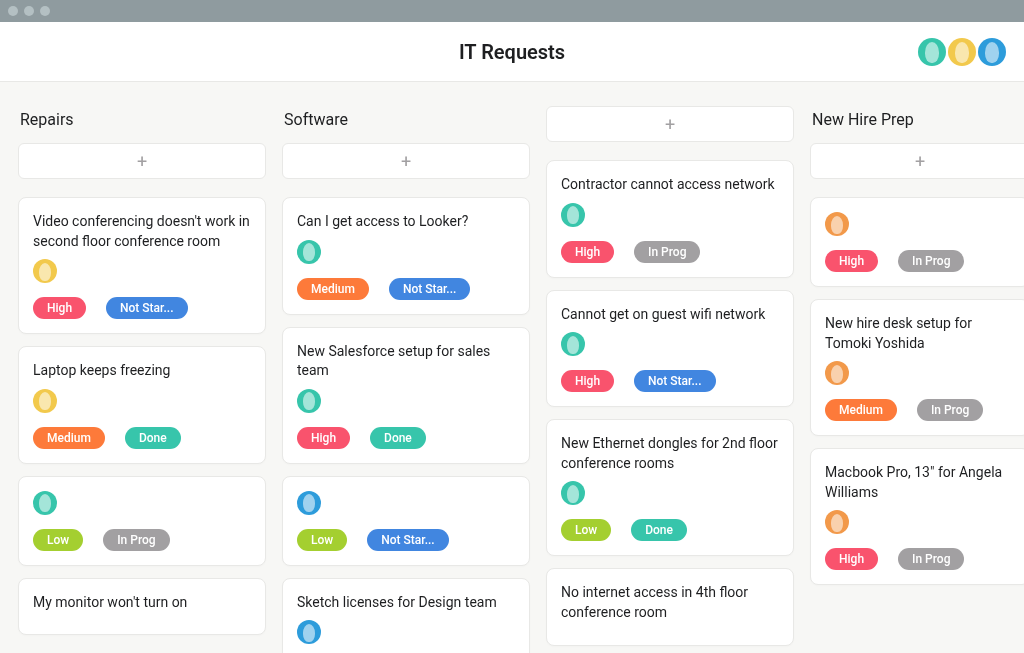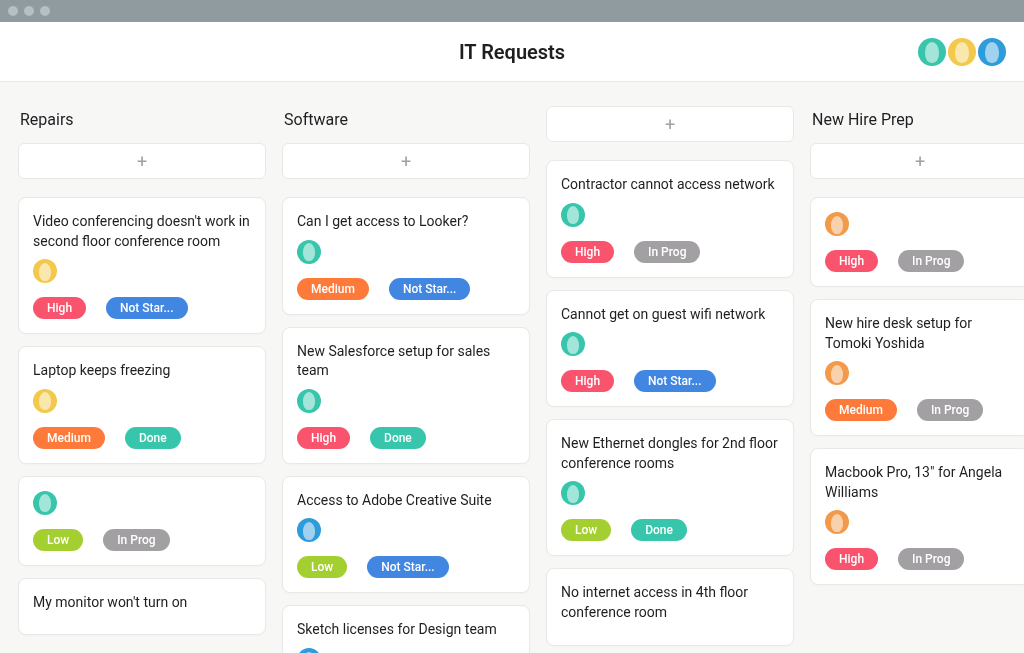--- a/index.html
+++ b/index.html
@@ -190,21 +190,20 @@
         </div>
         <div class="card">
           <div class="card-title">New Salesforce setup for sales team</div>
           <div class="assignee-row"><span class="avatar small" style="background: rgb(55, 197, 171);"></span></div>
           <div class="pills">
             <span class="pill" style="background: rgb(249, 83, 109);">High</span>
             <span class="pill" style="background: rgb(55, 197, 171);">Done</span>
           </div>
         </div>
         <div class="card">
-          <div class="card-title">Access to Adobe Creative Suite</div>
           <div class="assignee-row"><span class="avatar small" style="background: rgb(45, 156, 219);"></span></div>
           <div class="pills">
             <span class="pill" style="background: rgb(164, 207, 48);">Low</span>
             <span class="pill" style="background: rgb(65, 134, 224);">Not Star...</span>
           </div>
         </div>
         <div class="card">
           <div class="card-title">Sketch licenses for Design team</div>
           <div class="assignee-row"><span class="avatar small" style="background: rgb(45, 156, 219);"></span></div>
         </div>

